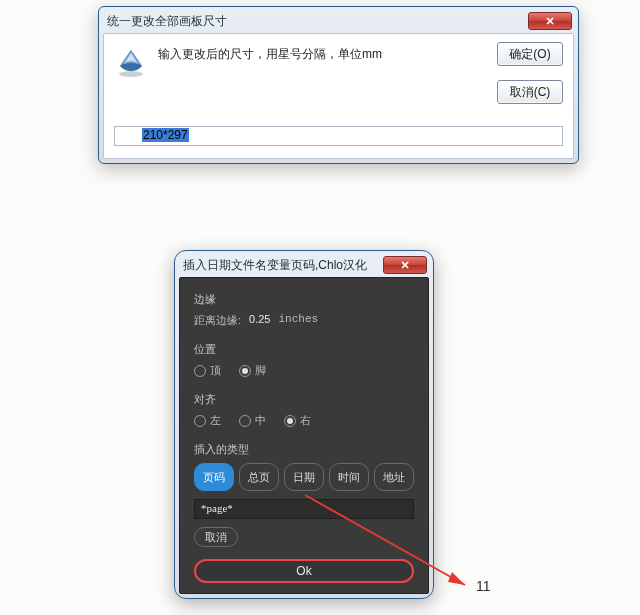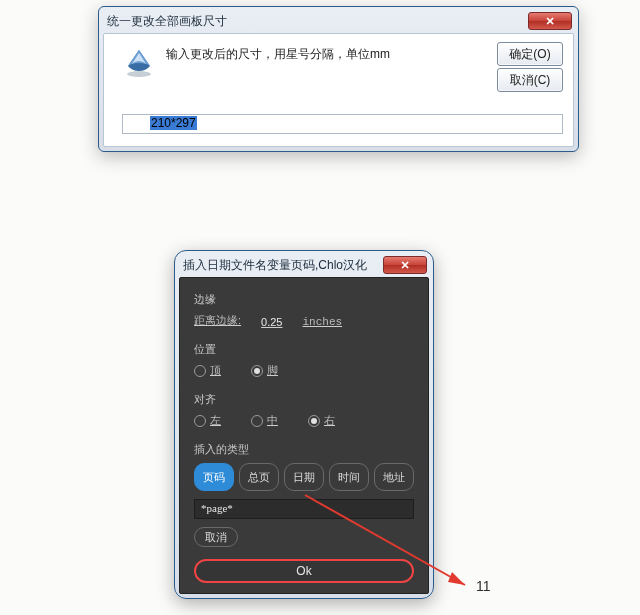--- a/index.html
+++ b/index.html
@@ -47,21 +47,21 @@
     align-items: center;
     justify-content: center;
     font-weight: bold;
     font-size: 11px;
     cursor: pointer;
   }
   .d1-body {
     background: #fff;
     border: 1px solid #b7c5d5;
     border-radius: 2px;
-    padding: 10px 10px 12px 18px;
+    padding: 10px 10px 12px 10px;
   }
   .d1-row {
     display: flex;
     align-items: flex-start;
     gap: 10px;
   }
   .d1-icon {
     width: 34px;
     height: 34px;
     position: relative;
@@ -70,21 +70,21 @@
   .d1-icon svg { width: 34px; height: 34px; }
   .d1-msg {
     flex: 1;
     color: #222;
     padding-top: 2px;
     font-size: 12px;
   }
   .d1-btns {
     display: flex;
     flex-direction: column;
-    gap: 2px;
+    gap: 14px;
     margin-top: -2px;
   }
   .win7-btn {
     min-width: 66px;
     height: 24px;
     border: 1px solid #7b8b9d;
     border-radius: 3px;
     background: linear-gradient(#fefefe, #e6ebf1);
     color: #222;
     font-size: 12px;
@@ -127,21 +127,21 @@
     background: #3a3a3a;
     border: 1px solid #222;
     border-radius: 2px;
     padding: 14px 14px 10px 14px;
     color: #cfcfcf;
     font-size: 11px;
     position: relative;
   }
   .grp { margin-bottom: 14px; }
   .grp-title { color: #c8c8c8; margin-bottom: 6px; font-size: 11px; }
-  .grp .row { display: flex; align-items: flex-end; gap: 20px; text-decoration: underline; }
+  .grp .row { display: flex; align-items: flex-start; gap: 8px; }
   .lbl { color: #bbb; font-size: 11px; }
   .val { color: #e8e8e8; font-size: 11px; }
   .unit { color: #bbb; font-size: 11px; font-family: "Courier New", monospace; }
 
   .radio {
     width: 12px; height: 12px;
     border: 1px solid #9a9a9a;
     border-radius: 50%;
     display: inline-flex;
     align-items: center; justify-content: center;

